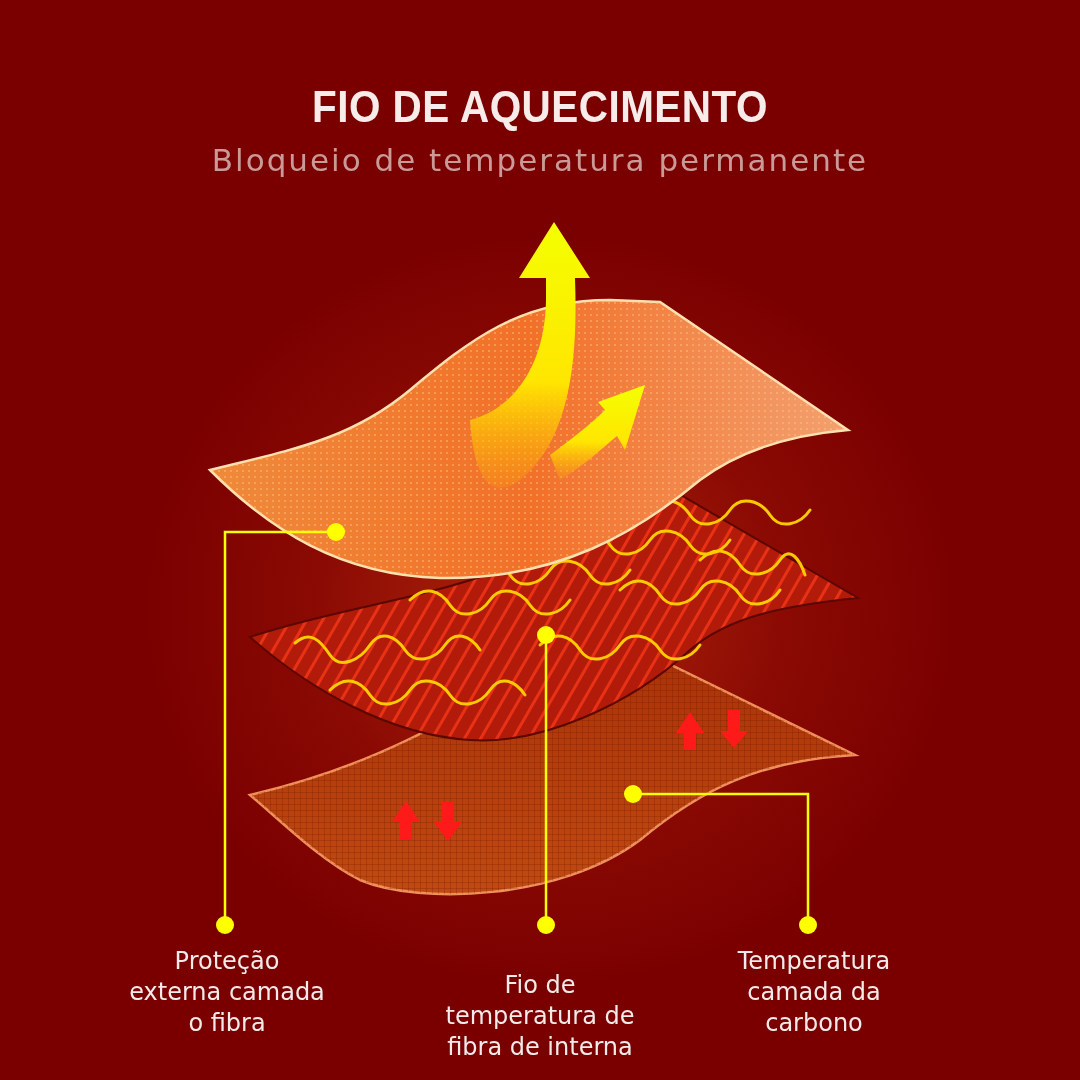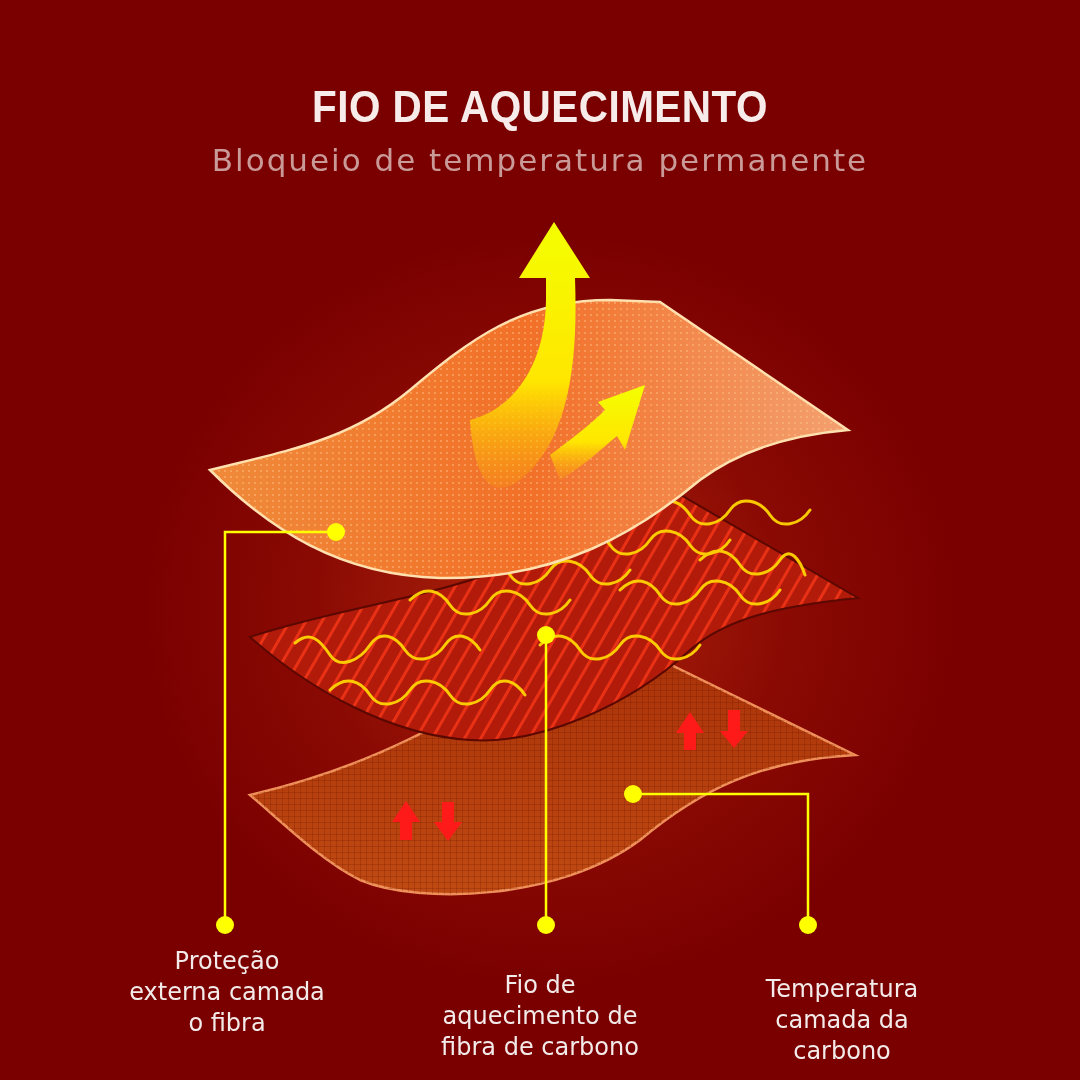--- a/index.html
+++ b/index.html
@@ -110,20 +110,20 @@
   <circle cx="808" cy="925" r="9" fill="#ffff00"></circle>
 </svg>
 
 <div class="label" style="left:97px;">
   <div>Proteção</div>
   <div>externa camada</div>
   <div>o fibra</div>
 </div>
 <div class="label" style="left:410px;margin-top:24px;">
   <div>Fio de</div>
-  <div>aquecimento de</div>
-  <div>fibra de carbono</div>
+  <div>temperatura de</div>
+  <div>fibra de interna</div>
 </div>
-<div class="label" style="left:712px;margin-top:28px;">
+<div class="label" style="left:684px;">
   <div>Temperatura</div>
   <div>camada da</div>
   <div>carbono</div>
 </div>
 
 </body></html>

